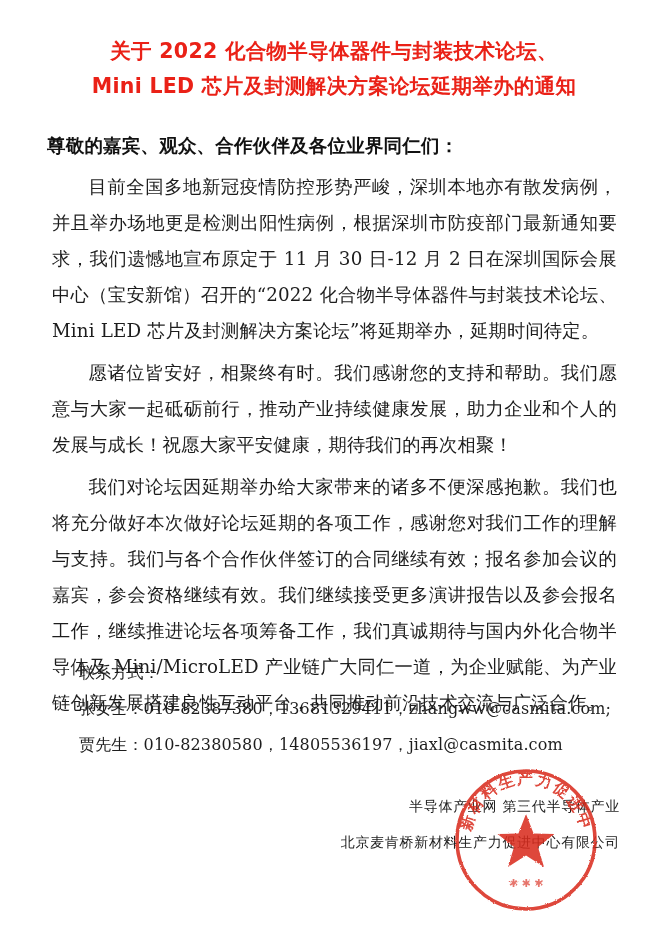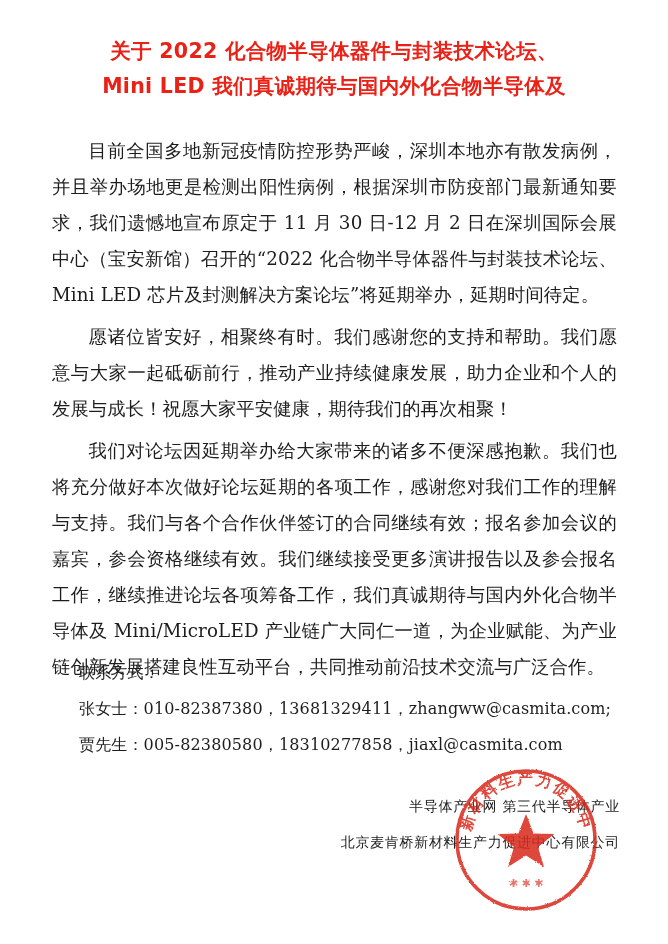--- a/index.html
+++ b/index.html
@@ -121,33 +121,34 @@
   }
   .seal svg { display: block; width: 148px; height: 148px; }
 </style>
 </head>
 <body>
 
 <div class="page">
 
   <div class="title-block">
     <div class="title-line">关于 2022 化合物半导体器件与封装技术论坛、</div>
-    <div class="title-line">Mini LED 我们真诚期待与国内外化合物半导体及</div>
+    <div class="title-line">Mini LED 芯片及封测解决方案论坛延期举办的通知</div>
   </div>
 
   <div class="body-block">
+    <div class="salutation">尊敬的嘉宾、观众、合作伙伴及各位业界同仁们：</div>
     <p class="para">目前全国多地新冠疫情防控形势严峻，深圳本地亦有散发病例，并且举办场地更是检测出阳性病例，根据深圳市防疫部门最新通知要求，我们遗憾地宣布原定于 11 月 30 日-12 月 2 日在深圳国际会展中心（宝安新馆）召开的“2022 化合物半导体器件与封装技术论坛、Mini LED 芯片及封测解决方案论坛”将延期举办，延期时间待定。</p>
     <p class="para">愿诸位皆安好，相聚终有时。我们感谢您的支持和帮助。我们愿意与大家一起砥砺前行，推动产业持续健康发展，助力企业和个人的发展与成长！祝愿大家平安健康，期待我们的再次相聚！</p>
     <p class="para">我们对论坛因延期举办给大家带来的诸多不便深感抱歉。我们也将充分做好本次做好论坛延期的各项工作，感谢您对我们工作的理解与支持。我们与各个合作伙伴签订的合同继续有效；报名参加会议的嘉宾，参会资格继续有效。我们继续接受更多演讲报告以及参会报名工作，继续推进论坛各项筹备工作，我们真诚期待与国内外化合物半导体及 Mini/MicroLED 产业链广大同仁一道，为企业赋能、为产业链创新发展搭建良性互动平台，共同推动前沿技术交流与广泛合作。</p>
   </div>
 
   <div class="contact-block">
     <div class="contact-line">联系方式：</div>
     <div class="contact-line">张女士：010-82387380，13681329411，zhangww@casmita.com;</div>
-    <div class="contact-line">贾先生：005-82380580，18310277858，jiaxl@casmita.com</div>
+    <div class="contact-line">贾先生：010-82380580，14805536197，jiaxl@casmita.com</div>
   </div>
 
   <div class="sign-block">
     <div class="sign-line">半导体产业网  第三代半导体产业</div>
     <div class="sign-line">北京麦肯桥新材料生产力促进中心有限公司</div>
   </div>
 
   <div class="seal">
     <svg viewBox="0 0 148 148" xmlns="http://www.w3.org/2000/svg">
       <defs>

